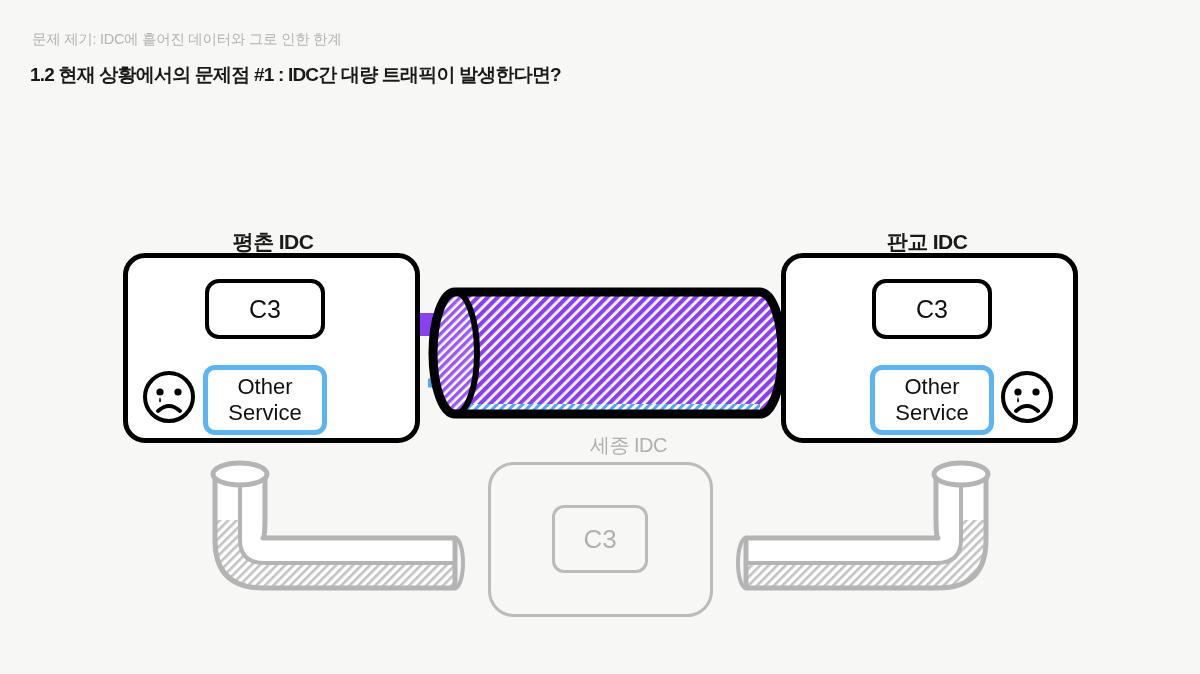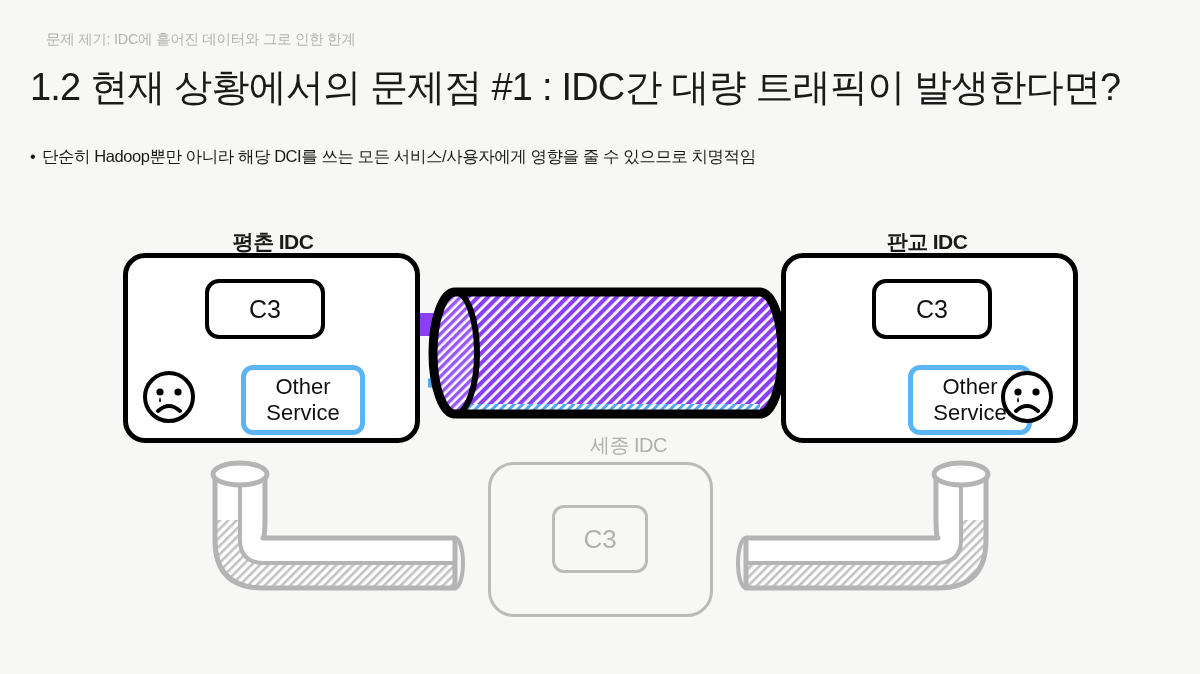--- a/index.html
+++ b/index.html
@@ -17,28 +17,27 @@
 
   
   #eyebrow {
     position: absolute;
     left: 32px;
     top: 30px;
     font-size: 14.5px;
     color: #b3b3b3;
     letter-spacing: -0.3px;
     white-space: nowrap;
-    margin-left: 14px;
   }
   #page-title {
     position: absolute;
     left: 30px;
     top: 62px;
-    font-size: 38px;
-    font-weight: normal;
+    font-size: 19px;
+    font-weight: bold;
     color: #1a1a1a;
     letter-spacing: -0.8px;
     white-space: nowrap;
   }
 
   
   #bullets {
     position: absolute;
     left: 30px;
     top: 142px;
@@ -140,21 +139,20 @@
     background: #fff;
     box-sizing: border-box;
     display: flex;
     flex-direction: column;
     align-items: center;
     justify-content: center;
     font-size: 22px;
     color: #111;
     line-height: 26px;
     font-weight: 400;
-    margin-left: 38px;
   }
   #other-left  { left: 203px; top: 365px; width: 124px; height: 70px; }
   #other-right { left: 870px; top: 365px; width: 124px; height: 70px; }
 
   
   .sad-face { position: absolute; width: 56px; height: 56px; }
   #sad-left  { left: 141px; top: 369px; }
   #sad-right { left: 999px; top: 369px; }
 
   
@@ -190,23 +188,20 @@
     font-weight: 300;
   }
 </style>
 </head>
 <body>
 
 <div id="eyebrow">문제 제기: IDC에 흩어진 데이터와 그로 인한 한계</div>
 <div id="page-title">1.2 현재 상황에서의 문제점 #1 : IDC간 대량 트래픽이 발생한다면?</div>
 
 <div id="bullets">
-  <div class="bullet">
-    <span class="dot">•</span><span>단순히 Hadoop뿐만 아니라 해당 DCI를 쓰는 모든 서비스/사용자에게 영향을 줄 수 있으므로 치명적임</span>
-  </div>
 </div>
 
 <div id="diagram">
 
   <svg id="gfx" viewBox="0 0 1200 674">
     <defs>
       <pattern id="hatchPurple" width="7" height="7" patternTransform="rotate(45)" patternUnits="userSpaceOnUse">
         <rect width="7" height="7" fill="#ffffff"></rect>
         <rect width="4.2" height="7" fill="#8B3FF5"></rect>
       </pattern>

